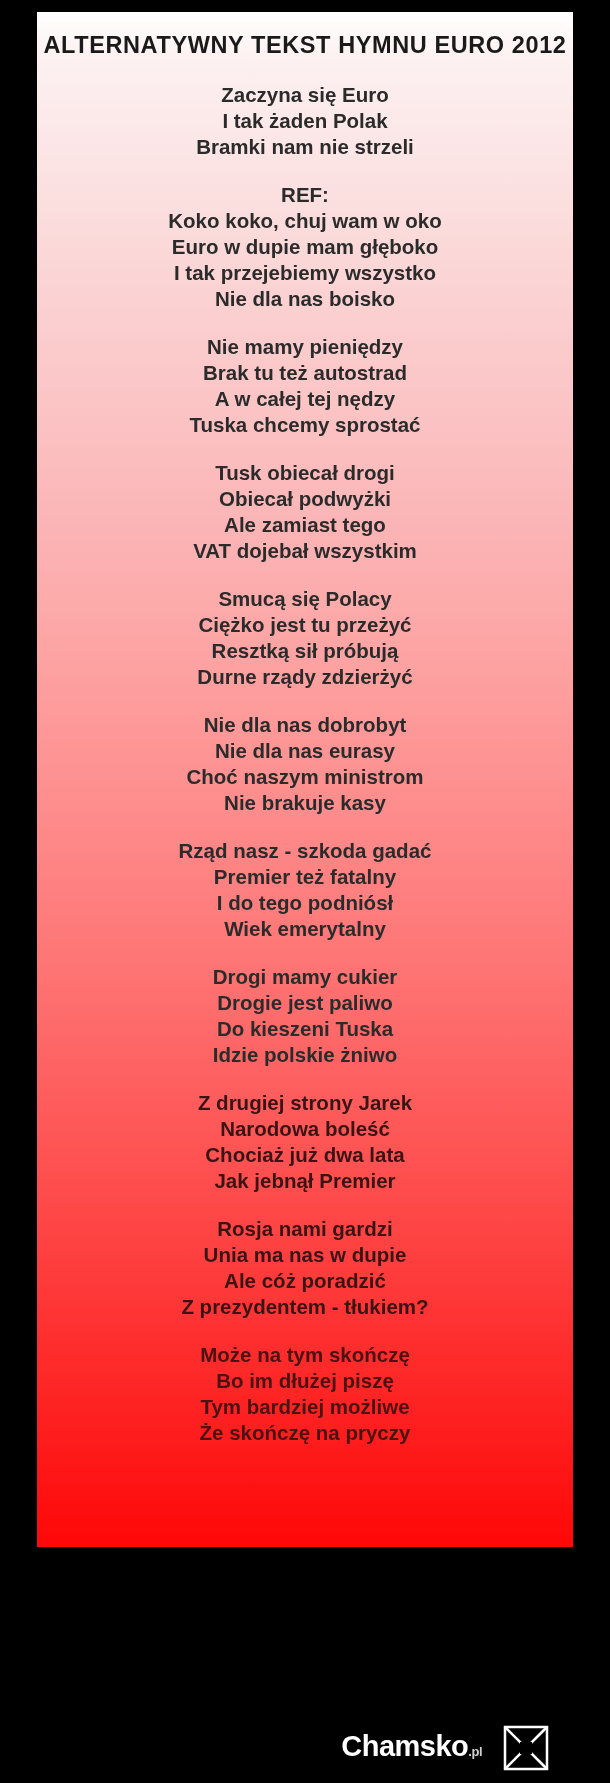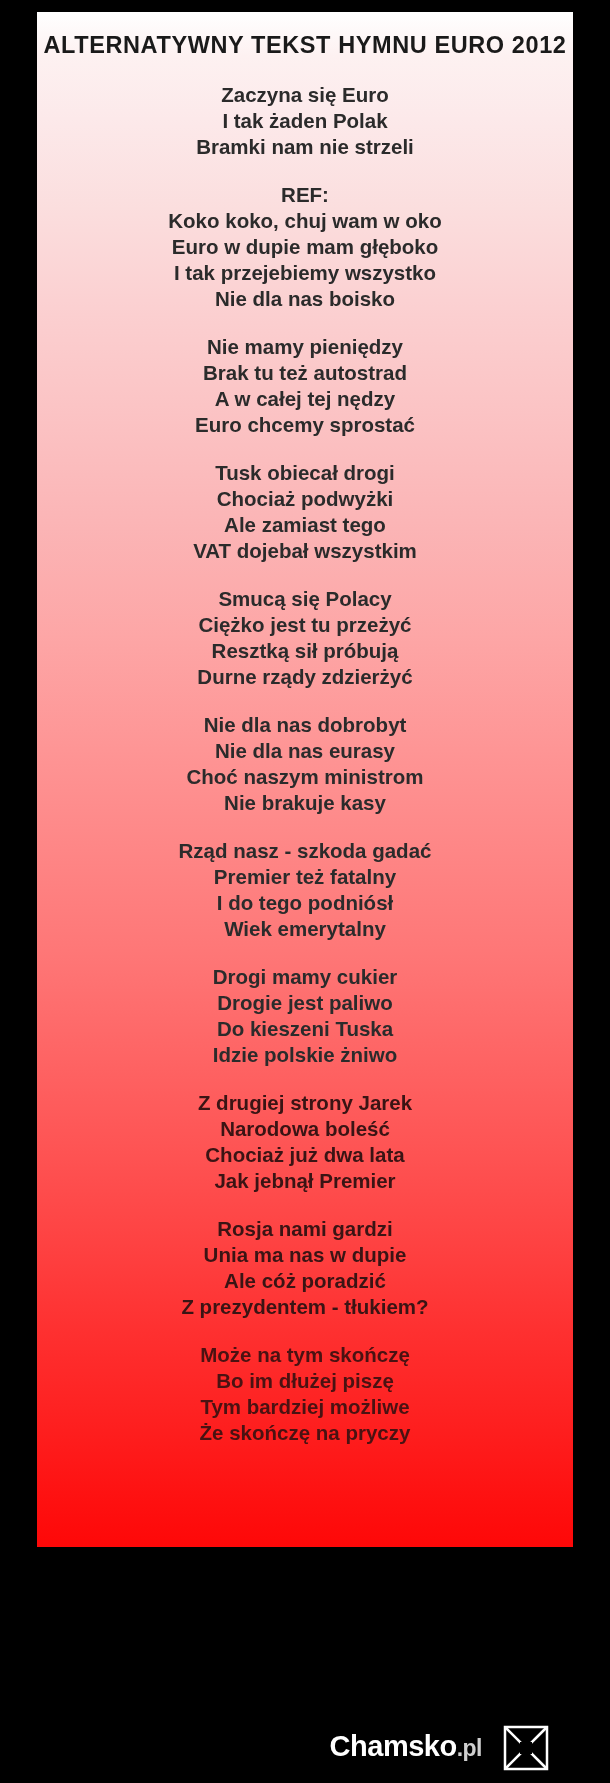--- a/index.html
+++ b/index.html
@@ -112,21 +112,21 @@
   .brand {
     position: absolute;
     right: 128px;
     top: 1718px;
     font-size: 29px;
     font-weight: bold;
     color: #ffffff;
     letter-spacing: -0.5px;
   }
   .brand .suffix {
-    font-size: 23px;
+    font-size: 13px;
     font-weight: bold;
     color: #cfcfcf;
   }
   .logo-mark {
     position: absolute;
     right: 60px;
     top: 1712px;
     width: 48px;
     height: 48px;
   }
@@ -153,25 +153,25 @@
         <div class="line ref-label">REF:</div>
         <div class="line">Koko koko, chuj wam w oko</div>
         <div class="line">Euro w dupie mam głęboko</div>
         <div class="line">I tak przejebiemy wszystko</div>
         <div class="line">Nie dla nas boisko</div>
       </div>
       <div class="stanza">
         <div class="line">Nie mamy pieniędzy</div>
         <div class="line">Brak tu też autostrad</div>
         <div class="line">A w całej tej nędzy</div>
-        <div class="line">Euro chcemy sprostać</div>
+        <div class="line">Tuska chcemy sprostać</div>
       </div>
       <div class="stanza">
         <div class="line">Tusk obiecał drogi</div>
-        <div class="line">Chociaż podwyżki</div>
+        <div class="line">Obiecał podwyżki</div>
         <div class="line">Ale zamiast tego</div>
         <div class="line">VAT dojebał wszystkim</div>
       </div>
       <div class="stanza">
         <div class="line">Smucą się Polacy</div>
         <div class="line">Ciężko jest tu przeżyć</div>
         <div class="line">Resztką sił próbują</div>
         <div class="line">Durne rządy zdzierżyć</div>
       </div>
       <div class="stanza">

